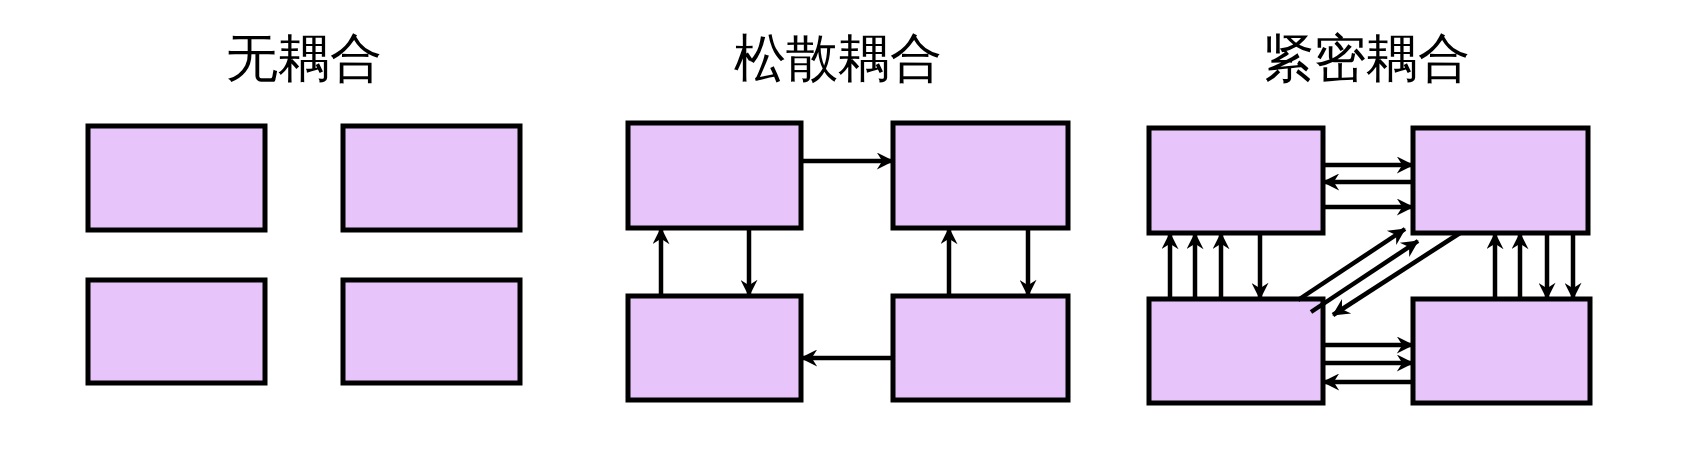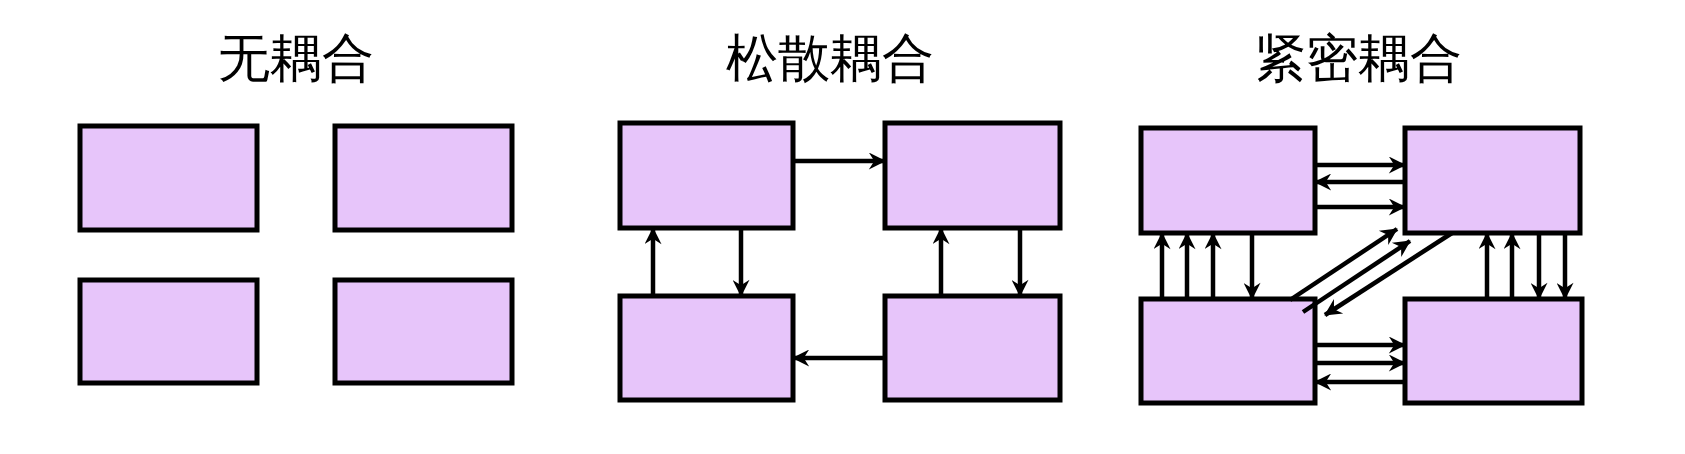--- a/index.html
+++ b/index.html
@@ -1,16 +1,16 @@
 <!DOCTYPE html>
 <html style="--bg: #ffffff; --box-fill: #e7c5fa; --line: #000000;"><head>
 <meta charset="utf-8">
 <style>
   html,body{margin:0;padding:0;background:var(--bg,#ffffff);}
-  .stage{width:1675px;height:454px;position:relative;background:var(--bg,#ffffff);}
+  .stage{width:1675px;height:454px;position:relative;background:var(--bg,#ffffff);margin-left:8px;}
   svg{display:block;}
   .box{fill:var(--box-fill,#e7c5fa);stroke:var(--line,#000);stroke-width:5;}
   .arrow{stroke:var(--line,#000);stroke-width:4.5;fill:none;marker-end:url(#ah);}
   .head{fill:var(--line,#000);}
   .title{
     font-family:"Liberation Sans","DejaVu Sans",sans-serif;
     font-size:52px;font-weight:500;fill:#000;text-anchor:middle;
   }
 </style>
 </head>

